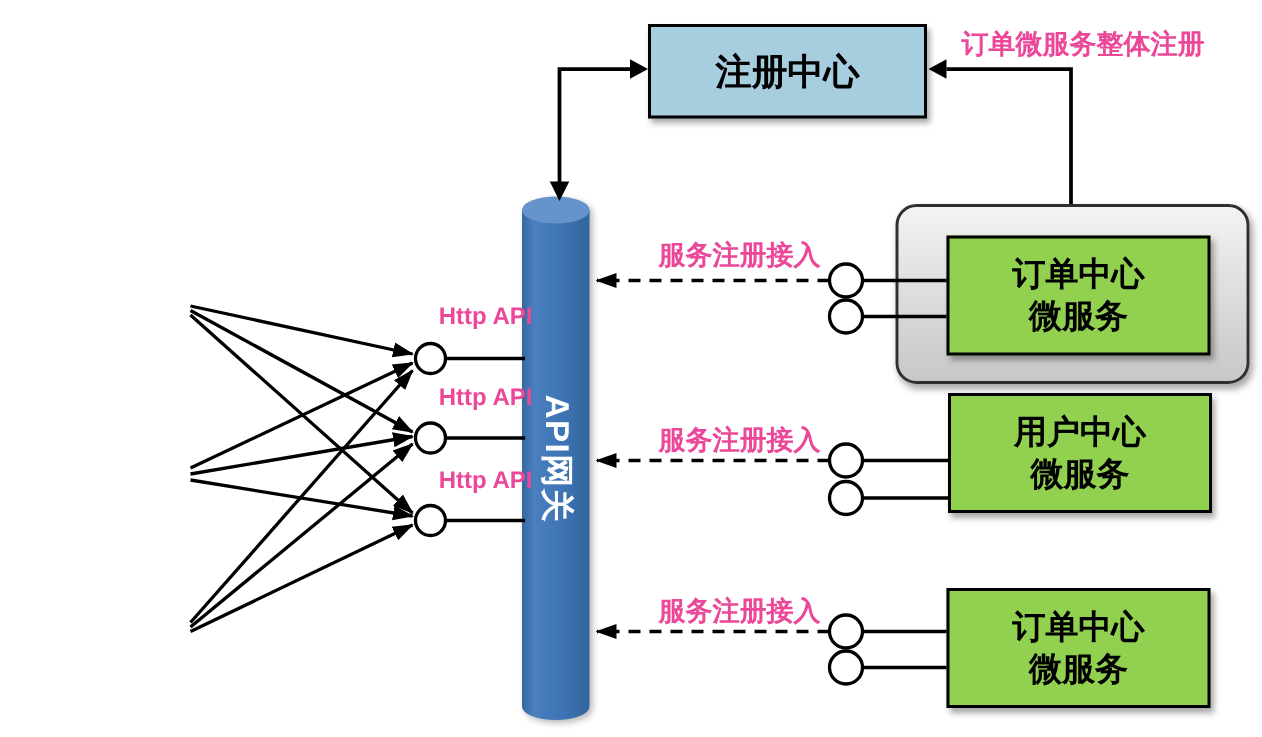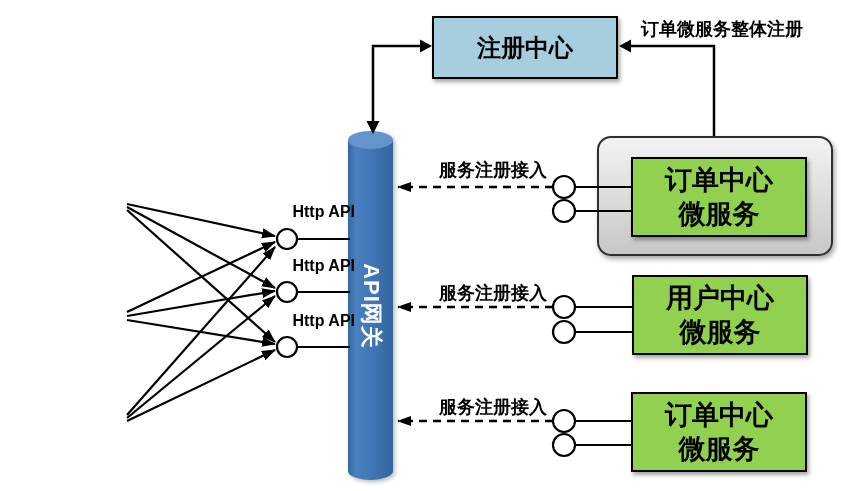--- a/index.html
+++ b/index.html
@@ -14,30 +14,30 @@
     border:2px solid #2f2f2f;border-radius:14px;box-sizing:border-box;
     box-shadow:2px 3px 5px rgba(0,0,0,.35);
   }
   .box{
     position:absolute;z-index:3;display:flex;align-items:center;justify-content:center;
     border:2.2px solid #000;box-sizing:border-box;font-weight:bold;text-align:center;
     box-shadow:2px 3px 4px rgba(0,0,0,.35);
   }
   .client{left:14px;width:112px;height:64px;background:var(--client_fill,#FFC000);font-size:23px;}
   .registry{left:432px;top:16px;width:186px;height:63px;background:var(--registry_fill,#A6CEDE);font-size:24px;}
-  .service{width:176px;height:80px;background:var(--service_fill,#92D050);font-size:27px;line-height:1.27;}
+  .service{width:176px;height:80px;background:var(--service_fill,#92D050);font-size:22px;line-height:1.27;}
   .service span{white-space:pre-line;}
   .gateway-label{
     position:absolute;left:348px;top:140px;width:45px;height:332px;z-index:4;
     display:flex;align-items:center;justify-content:center;pointer-events:none;
   }
   .gateway-label span{
     transform:rotate(90deg);white-space:nowrap;color:#fff;font-weight:bold;font-size:22px;letter-spacing:1px;
   }
-  .note{position:absolute;z-index:4;font-weight:bold;color:#000000;white-space:nowrap;}
+  .note{position:absolute;z-index:4;font-weight:bold;color:#ec4899;white-space:nowrap;}
   .http-api{left:259px;width:96px;text-align:right;font-size:16px;}
   .reg-note{left:439px;font-size:18px;}
   .order-reg{left:641px;top:17px;font-size:18px;}
 </style>
 </head>
 <body>
 
 <div id="canvas">
 
   <div class="gray-container"></div>
@@ -122,21 +122,21 @@
 
 
   <div class="box registry">
     <span>注册中心</span>
   </div>
 
   <div class="box service" style="left:631px;top:157px">
     <span>订单中心
 微服务</span>
   </div>
-  <div class="box service" style="left:632px;top:275px">
+  <div class="box service" style="left:632px;top:262px">
     <span>用户中心
 微服务</span>
   </div>
   <div class="box service" style="left:631px;top:392px">
     <span>订单中心
 微服务</span>
   </div>
 
   <div class="gateway-label">
     <span>API网关</span>

